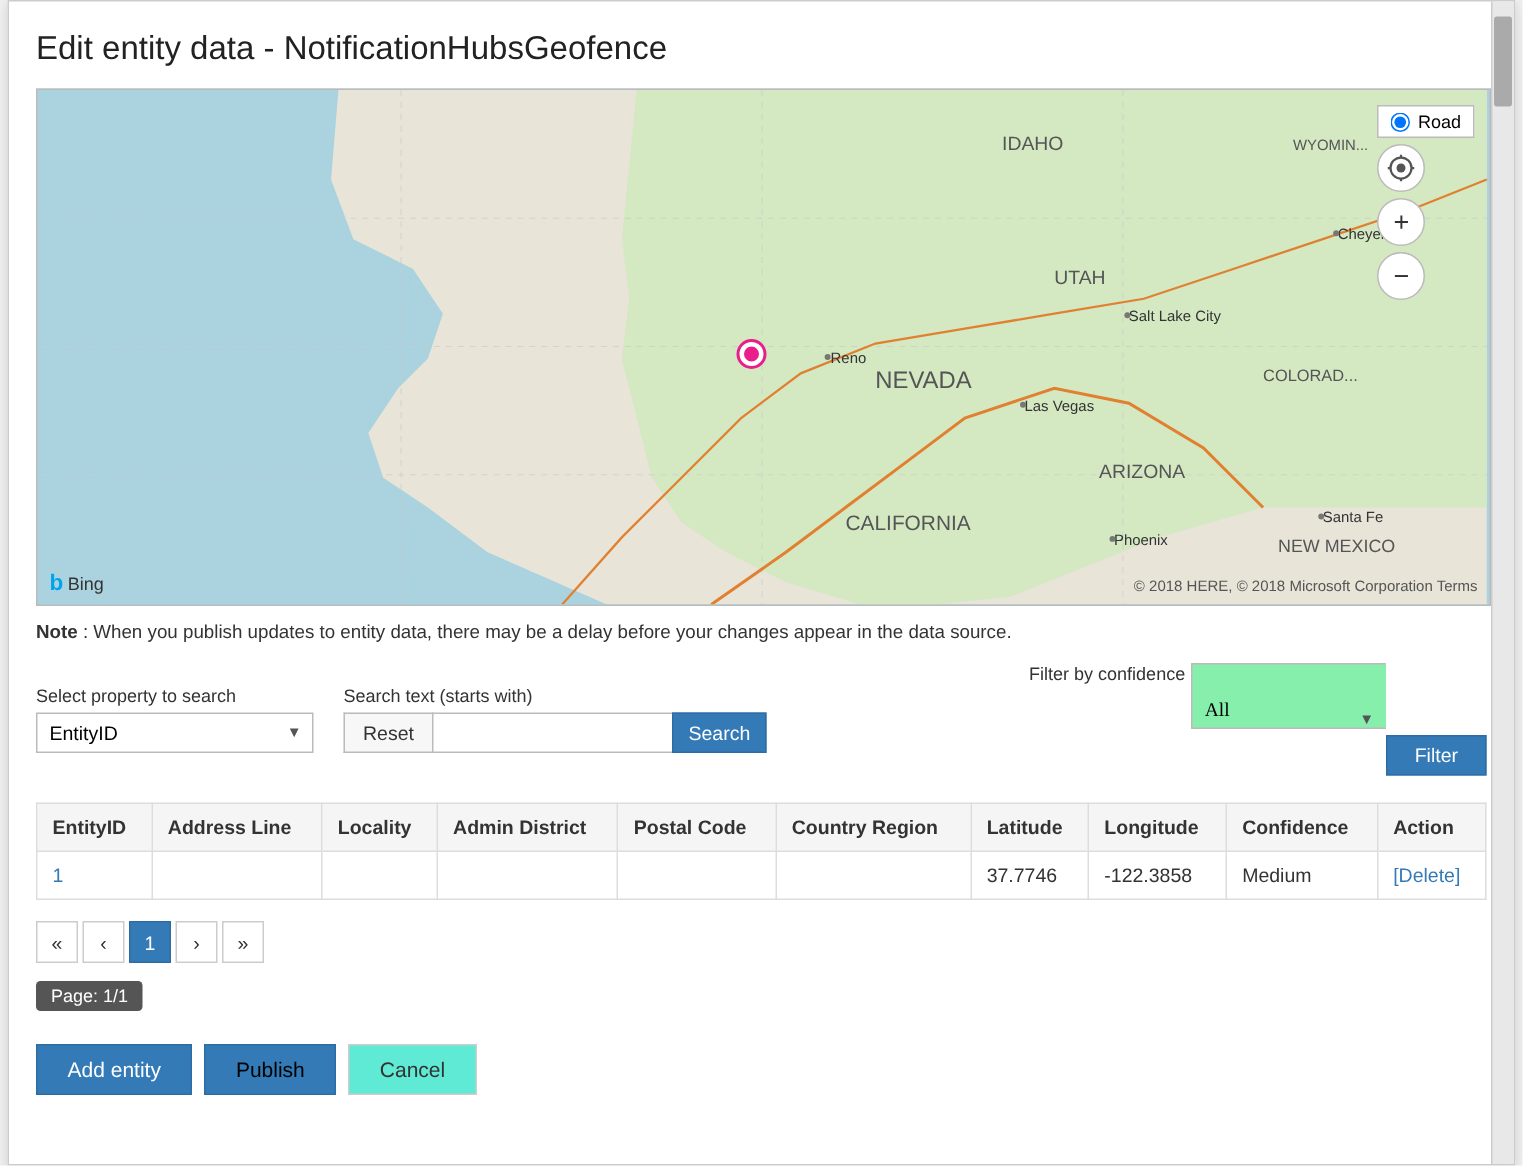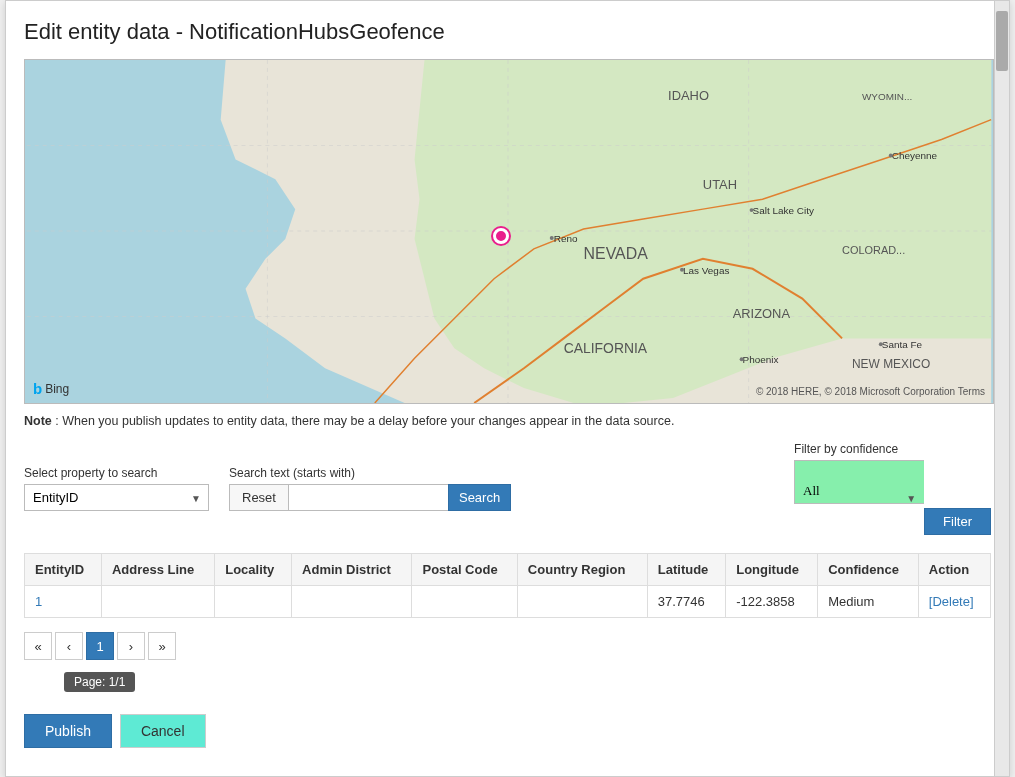--- a/index.html
+++ b/index.html
@@ -197,21 +197,21 @@
     .search-btn {
       background: #337ab7;
       color: #fff;
       border: 1px solid #2e6da4;
       padding: 5px 10px;
       font-size: 13px;
       cursor: pointer;
     }
     .filter-group {
       display: flex;
-      flex-direction: column;
+      flex-direction: row;
       gap: 4px;
       margin-left: auto;
     }
     .filter-group label { font-size: 12px; color: #333; }
     .filter-row { display: flex; gap: 0; }
     .filter-select-wrapper {
       position: relative;
       display: inline-block;
     }
     .filter-select-wrapper select {
@@ -293,39 +293,38 @@
       border-color: #2e6da4;
     }
     .page-info {
       background: #555;
       color: #fff;
       font-size: 12px;
       padding: 3px 10px;
       border-radius: 3px;
       display: inline-block;
       margin-bottom: 14px;
-      margin-left: 40px;
     }
     
     .bottom-buttons {
       display: flex;
       gap: 8px;
       margin-top: 8px;
     }
     .btn-add-entity {
       background: #337ab7;
       color: #fff;
       border: 1px solid #2e6da4;
       padding: 8px 20px;
       font-size: 14px;
       cursor: pointer;
     }
     .btn-publish {
       background: #337ab7;
-      color: #ffffff;
+      color: #000000;
       border: 1px solid #2e6da4;
       padding: 8px 20px;
       font-size: 14px;
       cursor: pointer;
     }
     .btn-cancel {
       background: #5eead4;
       color: #333;
       border: 1px solid #ccc;
       padding: 8px 20px;
@@ -421,20 +420,42 @@
       <line x1="790" y1="378" x2="790" y2="386" stroke="#333" stroke-width="1.5"></line>
       <line x1="840" y1="378" x2="840" y2="386" stroke="#333" stroke-width="1.5"></line>
       <text x="742" y="378" font-size="9" fill="#333" font-family="Arial">200 miles</text>
       <text x="800" y="378" font-size="9" fill="#333" font-family="Arial">250 km</text>
     </svg>
 
     
     <div class="map-pin"></div>
 
     
+    <div class="map-controls">
+      <button class="map-road-btn">
+        <input type="radio" checked="" style="">
+        <span>Road</span>
+      </button>
+      <button class="map-location-btn">
+        <svg width="18" height="18" viewBox="0 0 18 18">
+          <circle cx="9" cy="9" r="7" fill="none" stroke="#555" stroke-width="1.5"></circle>
+          <circle cx="9" cy="9" r="3" fill="#555"></circle>
+          <line x1="9" y1="2" x2="9" y2="0" stroke="#555" stroke-width="1.5"></line>
+          <line x1="9" y1="16" x2="9" y2="18" stroke="#555" stroke-width="1.5"></line>
+          <line x1="2" y1="9" x2="0" y2="9" stroke="#555" stroke-width="1.5"></line>
+          <line x1="16" y1="9" x2="18" y2="9" stroke="#555" stroke-width="1.5"></line>
+        </svg>
+      </button>
+      <button class="map-zoom-btn">
+        <span>+</span>
+      </button>
+      <button class="map-zoom-btn">
+        <span>−</span>
+      </button>
+    </div>
 
     
     <div class="map-bing">
       <span class="bing-b">b</span>
       <span>Bing</span>
     </div>
 
     
     <div class="map-copyright">© 2018 HERE, © 2018 Microsoft Corporation  Terms</div>
   </div>
@@ -527,16 +548,17 @@
     <button class="page-btn active">1</button>
     <button class="page-btn">›</button>
     <button class="page-btn">»</button>
   </div>
 
   
   <div class="page-info">Page: 1/1</div>
 
   
   <div class="bottom-buttons">
+    <button class="btn-add-entity">Add entity</button>
     <button class="btn-publish">Publish</button>
     <button class="btn-cancel">Cancel</button>
   </div>
 </div>
 
 </body></html>

